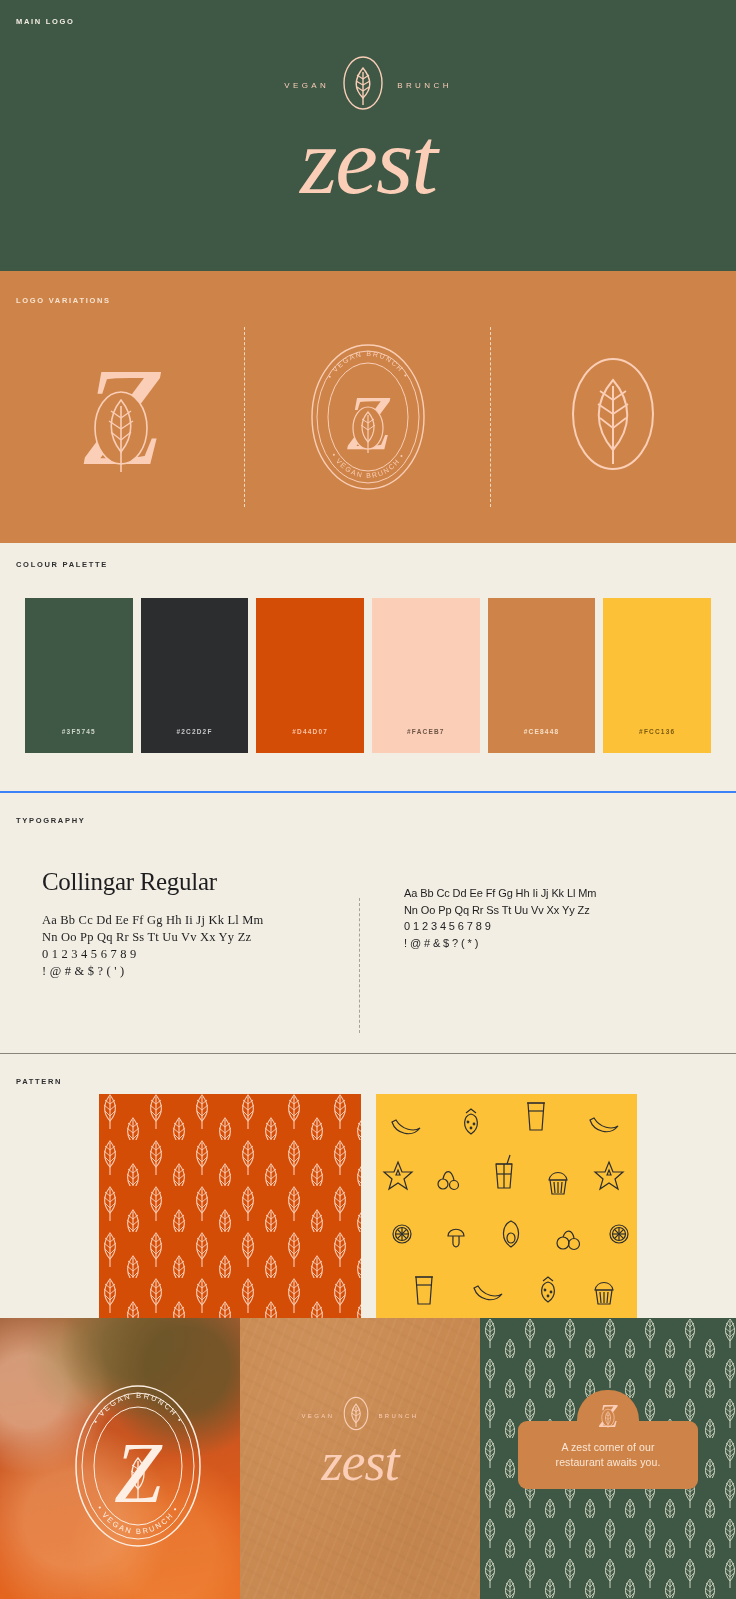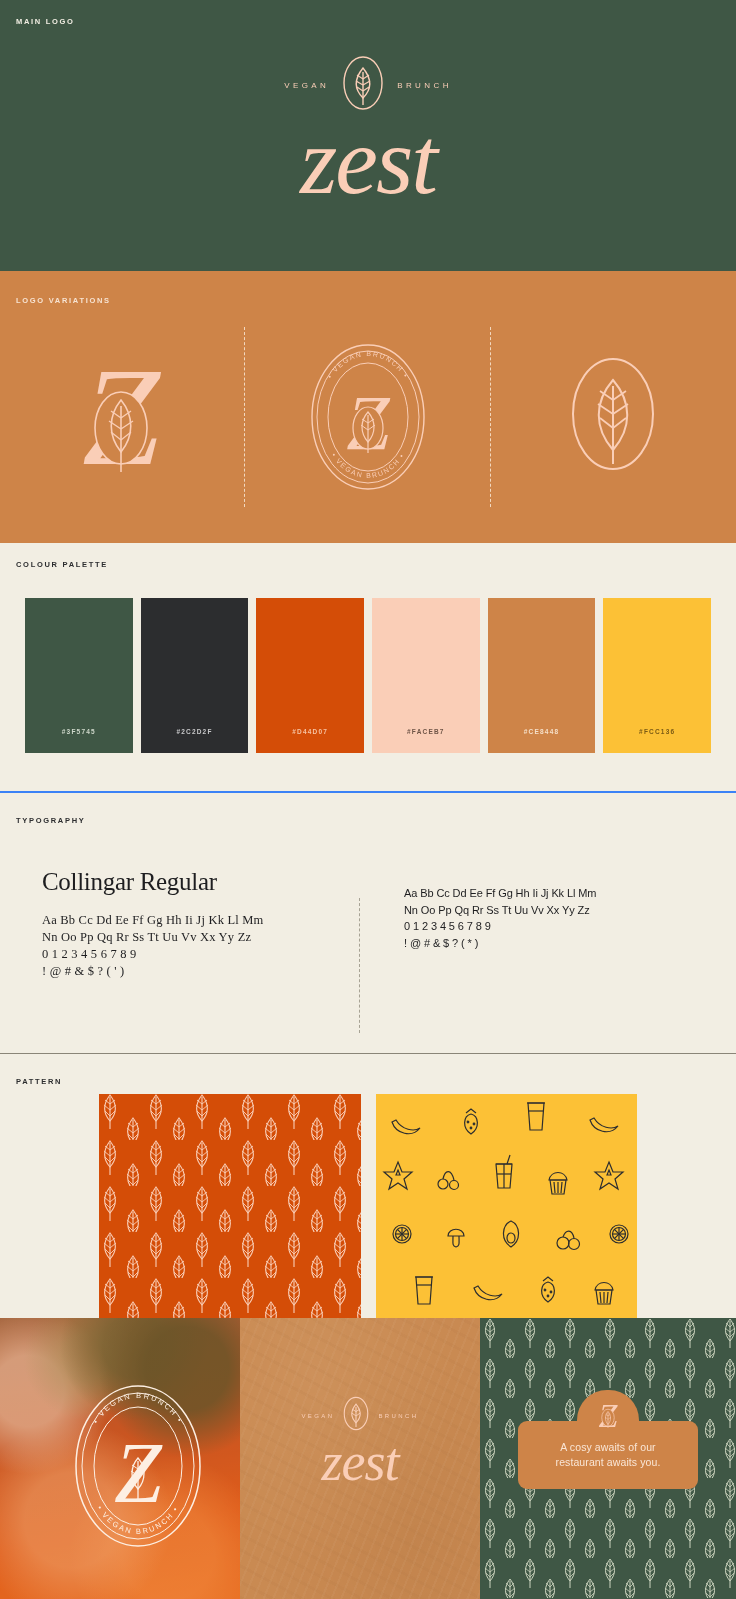--- a/index.html
+++ b/index.html
@@ -536,21 +536,21 @@
           <text x="30" y="56" text-anchor="middle" font-family="Liberation Serif, serif" font-style="italic" font-size="60" fill="#FACEB7">Z</text>
           <ellipse cx="30" cy="40" rx="11" ry="15" fill="#CE8448" stroke="#FACEB7" stroke-width="1.2"></ellipse>
           <path d="M30 29 C24 36 24 45 30 52 C36 45 36 36 30 29 Z" fill="none" stroke="#FACEB7" stroke-width="1.2"></path>
           <line x1="30" y1="31" x2="30" y2="58" stroke="#FACEB7" stroke-width="1.2"></line>
           <line x1="30" y1="37" x2="26" y2="34" stroke="#FACEB7" stroke-width="1"></line>
           <line x1="30" y1="37" x2="34" y2="34" stroke="#FACEB7" stroke-width="1"></line>
           <line x1="30" y1="43" x2="25" y2="39" stroke="#FACEB7" stroke-width="1"></line>
           <line x1="30" y1="43" x2="35" y2="39" stroke="#FACEB7" stroke-width="1"></line>
         </svg>
         <div class="sign-text">
-          <div>A cosy awaits of our</div>
+          <div>A zest corner of our</div>
           <div>restaurant awaits you.</div>
         </div>
       </div>
     </div>
 
   </section>
 
 </div>
 
 </body></html>

